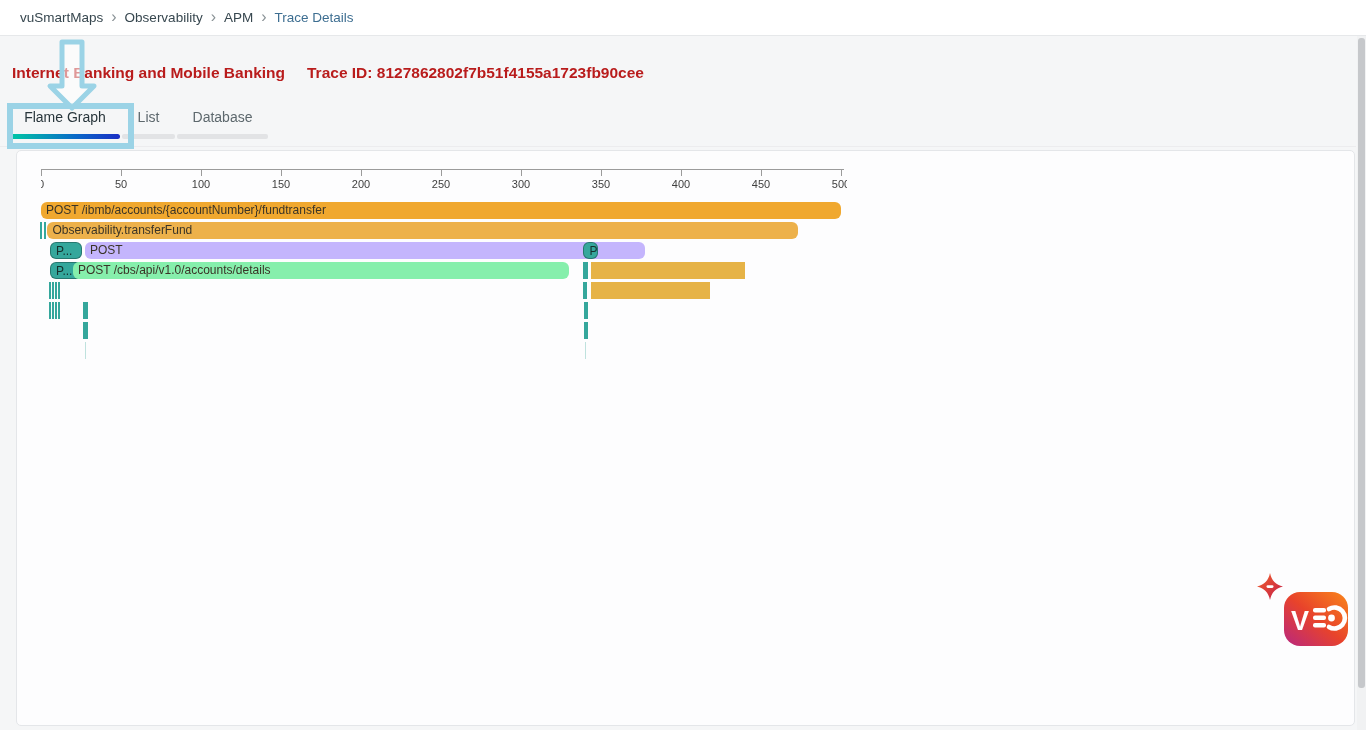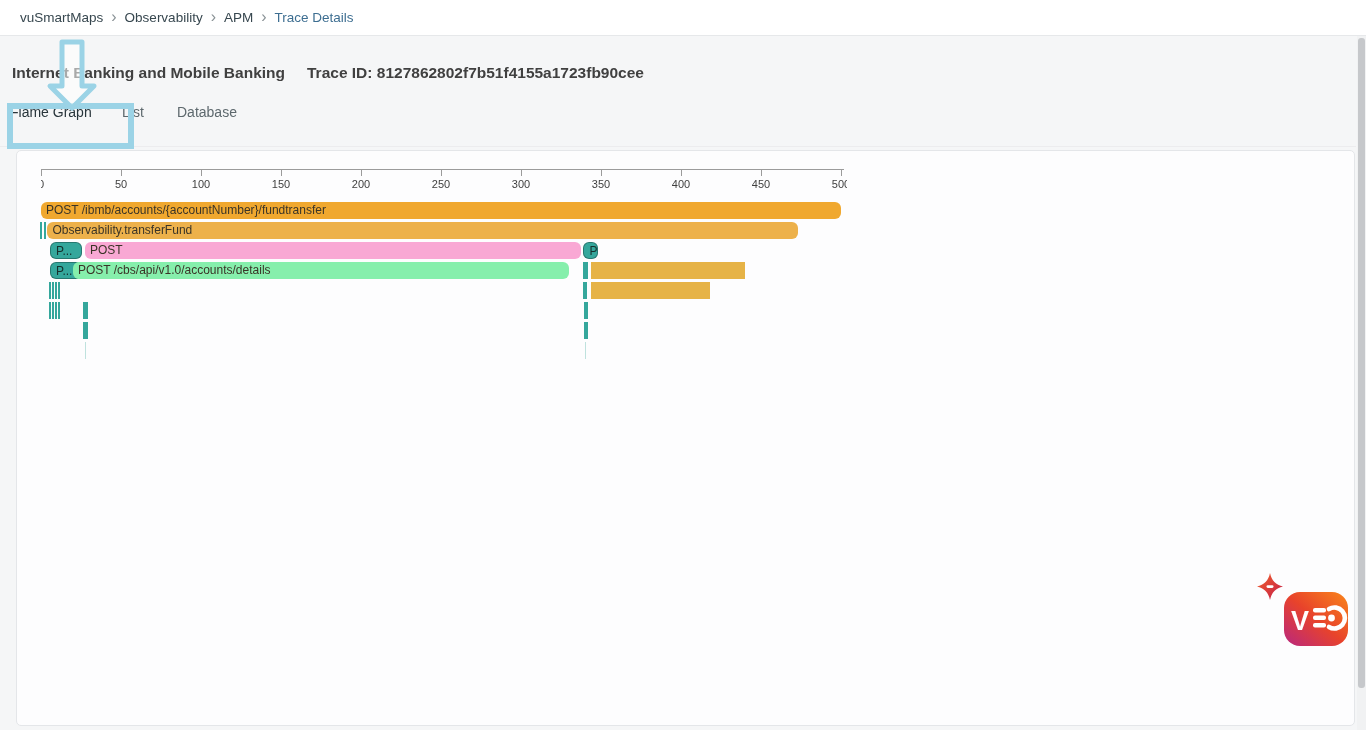--- a/index.html
+++ b/index.html
@@ -9,25 +9,25 @@
   
   .topbar { position:absolute; left:0; top:0; width:1366px; height:36px; background:#ffffff;
             border-bottom:1px solid #e6e8ea; display:flex; align-items:center; padding-left:20px; z-index:2; }
   .crumbs { display:flex; align-items:center; gap:7px; font-size:13.5px; color:#37474f; }
   .crumb { cursor:default; }
   .crumb.active { color:#3d6e91; }
   .crumb-sep { color:#8a9296; font-size:16px; line-height:1; padding:0 1px 2px 1px; }
 
   
   .title-row { position:absolute; left:12px; top:64px; display:flex; gap:22px; align-items:center;
-               font-weight:700; font-size:15.5px; color:#404040; z-index:1; }
+               font-weight:700; font-size:15.5px; color:#b91c1c; z-index:1; }
 
   
   .tab-bar { position:absolute; left:10px; top:104px; display:flex; gap:2px; z-index:1; }
-  .tab { display:flex; flex-direction:row; height:35px; cursor:pointer; }
+  .tab { display:flex; flex-direction:column; justify-content:flex-end; height:35px; cursor:pointer; }
   .tab .tab-label { text-align:center; font-size:14px; color:#5d686d; padding-bottom:9px; }
   .tab.active .tab-label { color:#28353b; font-weight:500; }
   .tab .tab-underline { height:5px; background:#e2e3e5; border-radius:2px; }
   .tab.active .tab-underline { background:linear-gradient(90deg,#00c9a5,#0968c8 60%,#1b2ec5); border-radius:3px; }
   .tab-sep-line { position:absolute; left:0; top:146px; width:1356px; height:1px; background:#ececee; }
 
   
   .annotation-svg { position:absolute; left:0; top:0; z-index:6; pointer-events:none; }
 
   
@@ -121,21 +121,21 @@
         <div class="frow" style="top: 0px;">
           <div class="fspan lbl" style="left: 0px; width: 800px; background: rgb(240, 168, 47);">POST /ibmb/accounts/{accountNumber}/fundtransfer</div>
         </div>
         <div class="frow" style="top: 20px;">
           <div class="fspan" style="left: -0.8px; width: 2.24px; background: rgb(53, 167, 156);"></div>
           <div class="fspan" style="left: 2.72px; width: 2.56px; background: rgb(53, 167, 156);"></div>
           <div class="fspan lbl" style="left: 6.4px; width: 750.4px; background: rgb(237, 177, 75);">Observability.transferFund</div>
         </div>
         <div class="frow" style="top: 40px;">
           <div class="fspan boxed lbl" style="left: 8.96px; width: 32px; background: rgb(53, 167, 156);">P...</div>
-          <div class="fspan lbl" style="left: 44px; width: 496px; background: #f9a8d4;">POST</div>
+          <div class="fspan lbl" style="left: 44px; width: 560px; background: #c4b5fd;">POST</div>
           <div class="fspan boxed lbl" style="left: 542.4px; width: 14.4px; background: rgb(53, 167, 156);">P</div>
         </div>
         <div class="frow" style="top: 60px;">
           <div class="fspan boxed lbl" style="left: 8.96px; width: 32px; background: rgb(53, 167, 156);">P...</div>
           <div class="fspan lbl" style="left: 32px; width: 496px; background: #86efac;">POST /cbs/api/v1.0/accounts/details</div>
           <div class="fspan" style="left: 542.4px; width: 4.8px; background: rgb(53, 167, 156);"></div>
           <div class="fspan" style="left: 549.6px; width: 154.4px; background: rgb(230, 179, 71);"></div>
         </div>
         <div class="frow" style="top: 80px;">
           <div class="fspan" style="left: 8px; width: 1.76px; background: rgb(53, 167, 156);"></div>

